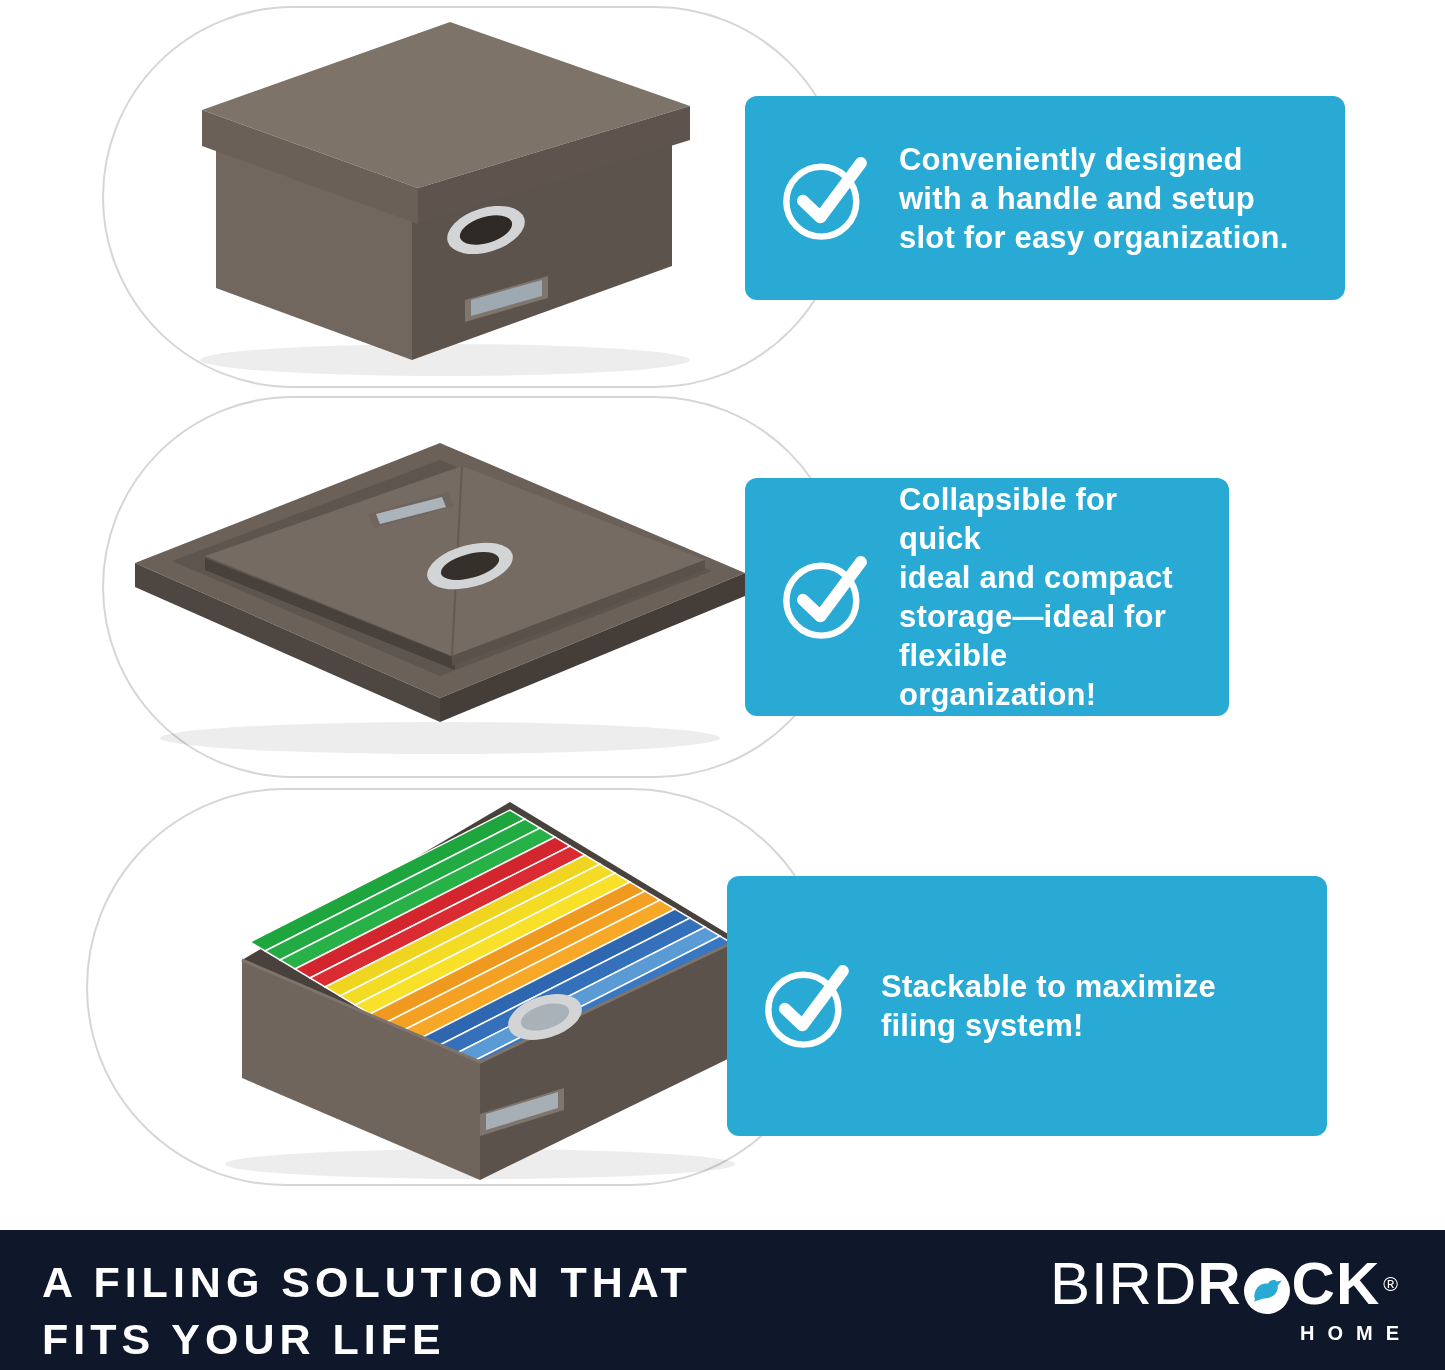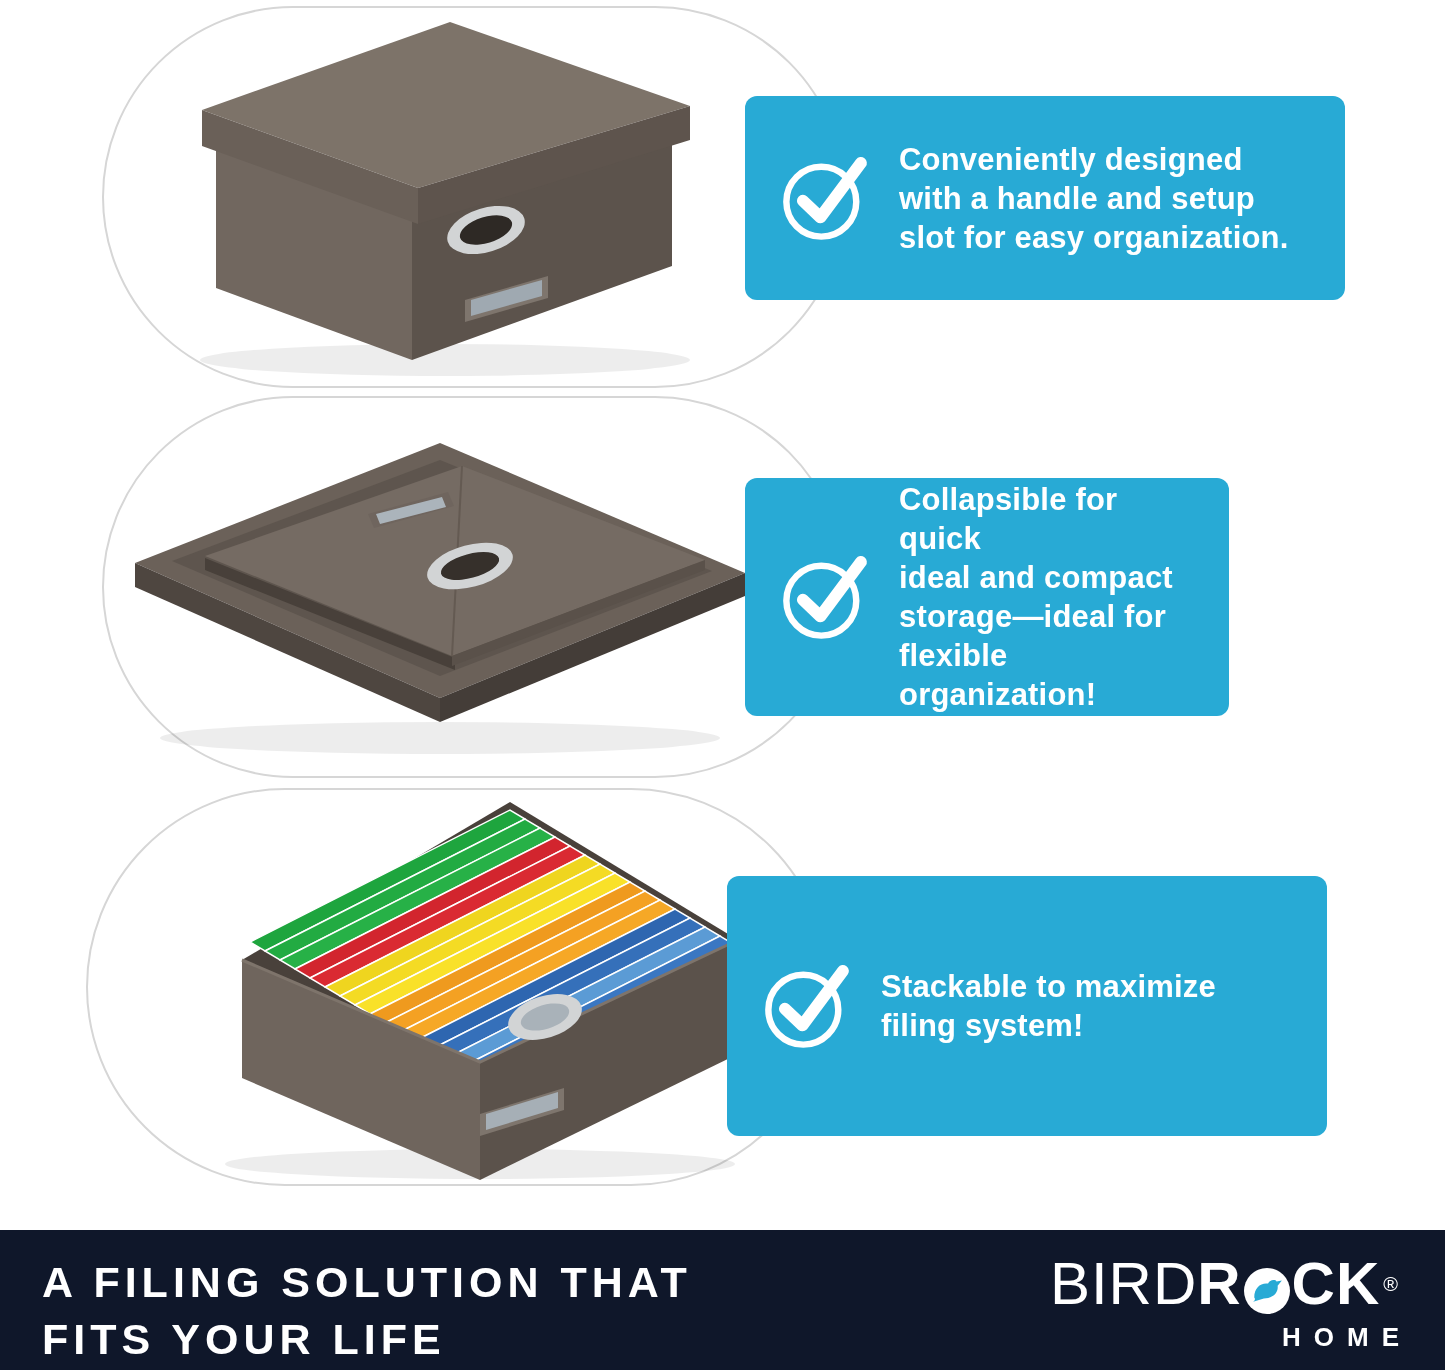--- a/index.html
+++ b/index.html
@@ -31,21 +31,21 @@
   }
   .brand{position:absolute;right:46px;top:20px;display:flex;flex-direction:column;align-items:flex-end;color:#fff}
   .brand-line{display:flex;align-items:flex-end;font-size:60px;line-height:60px;letter-spacing:1px}
   .brand-light{font-weight:400}
   .brand-bold{font-weight:700}
   .brand-o{
     width:46px;height:46px;background:#fff;border-radius:50%;
     display:inline-flex;align-items:center;justify-content:center;margin:0 2px;
   }
   .brand-reg{font-size:20px;font-weight:400;align-self:flex-start;margin:4px 0 0 3px}
-  .brand-home{font-size:26px;font-weight:700;letter-spacing:13px;margin:8px -13px 0 0}
+  .brand-home{font-size:20px;font-weight:700;letter-spacing:13px;margin:8px -13px 0 0}
 </style>
 </head>
 <body>
 
 <div class="capsule" id="cap1"></div>
 
 <svg class="photo" id="photo1" viewBox="0 0 600 375">
   <ellipse cx="295" cy="352" rx="245" ry="16" fill="rgba(0,0,0,0.07)"></ellipse>
   <polygon points="66,140 262,212 262,352 66,280" fill="#71675F"></polygon>
   <polygon points="262,212 522,128 522,258 262,352" fill="#5C534C"></polygon>

